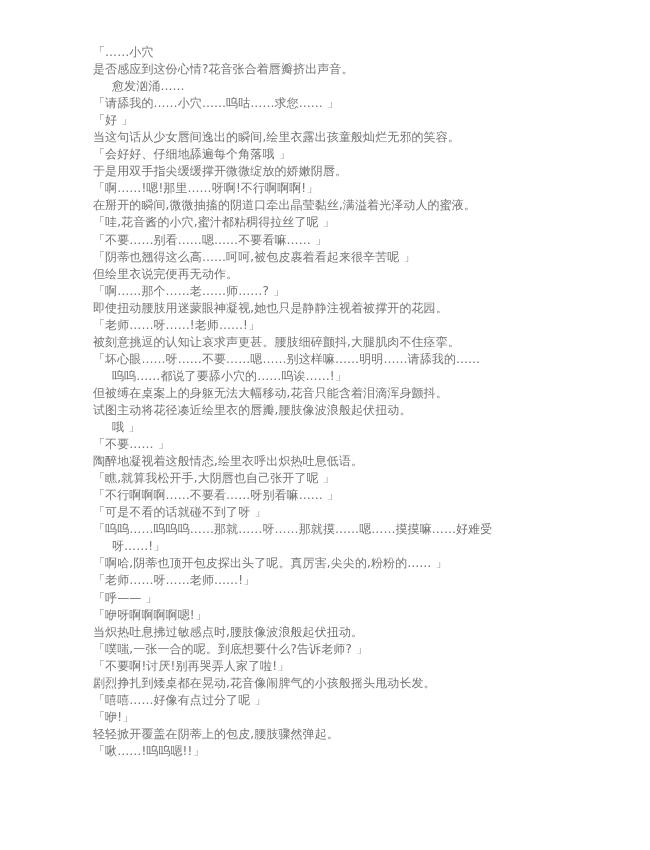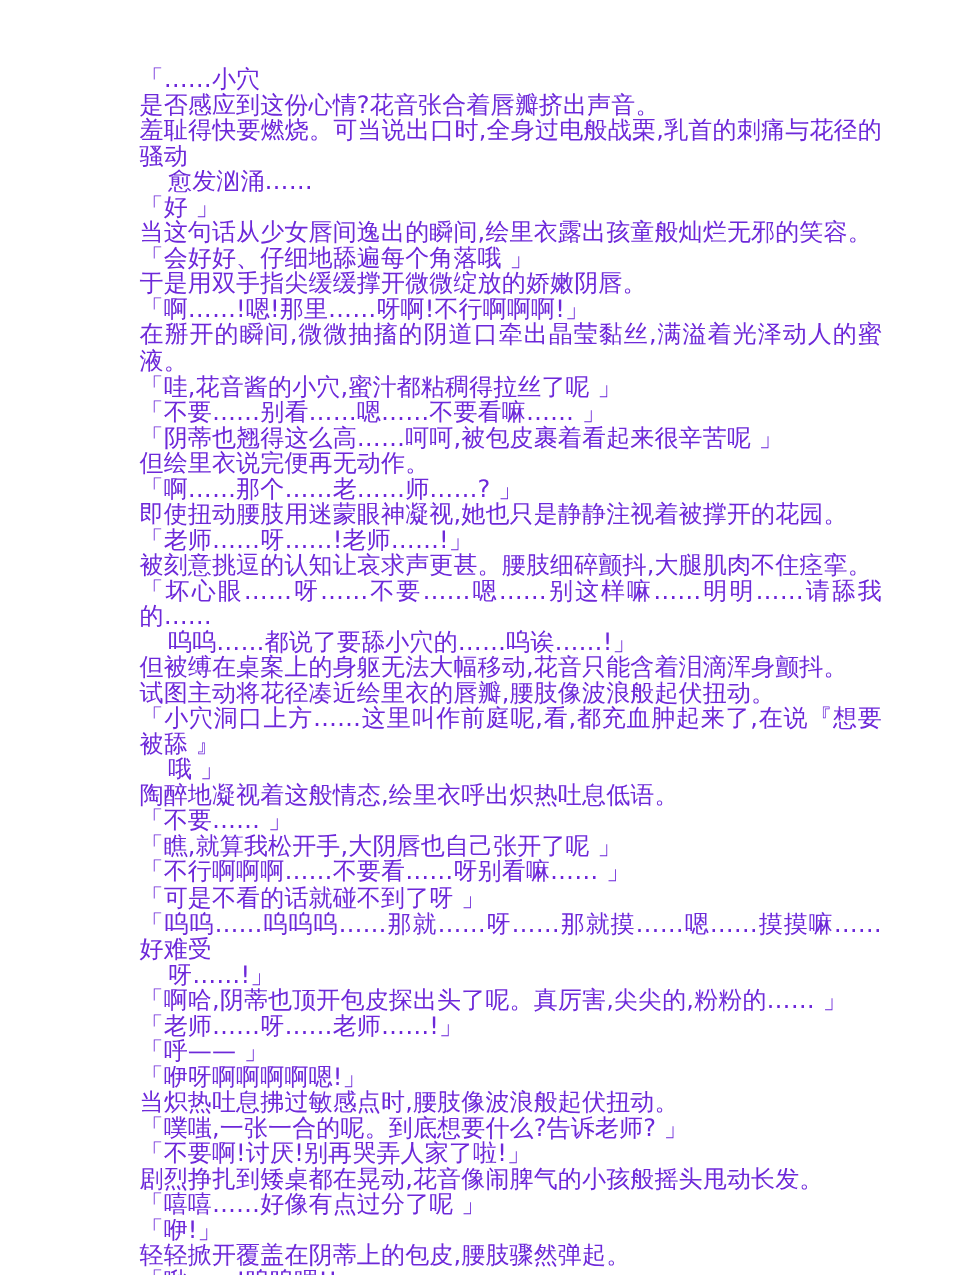--- a/index.html
+++ b/index.html
@@ -15,67 +15,66 @@
     overflow: hidden;
   }
   #page {
     box-sizing: border-box;
     width: 650px;
     height: 850px;
     padding: 44px 62px 10px 80px;
     background: #ffffff;
   }
   .line {
-    font-size: 16px;
+    font-size: 12px;
     line-height: 17.05px;
     letter-spacing: 0.1px;
     white-space: pre-wrap;
     word-break: break-all;
     text-align: justify;
-    color: #6d28d9;
+    color: #737373;
   }
   .indent {
     text-indent: 0;
     padding-left: 13px;
   }
   .plain {
     padding-left: 0;
     margin-left: 32px;
   }
 </style>
 </head>
 <body>
 
 <div id="page">
     <div class="line indent">「……小穴</div>
     <div class="line indent">是否感应到这份心情?花音张合着唇瓣挤出声音。</div>
-    <div class="line indent">羞耻得快要燃烧。可当说出口时,全身过电般战栗,乳首的刺痛与花径的骚动</div>
     <div class="line plain">愈发汹涌……</div>
+    <div class="line indent">「请舔我的……小穴……呜咕……求您…… 」</div>
     <div class="line indent">「好 」</div>
     <div class="line indent">当这句话从少女唇间逸出的瞬间,绘里衣露出孩童般灿烂无邪的笑容。</div>
     <div class="line indent">「会好好、仔细地舔遍每个角落哦 」</div>
     <div class="line indent">于是用双手指尖缓缓撑开微微绽放的娇嫩阴唇。</div>
     <div class="line indent">「啊……!嗯!那里……呀啊!不行啊啊啊!」</div>
     <div class="line indent">在掰开的瞬间,微微抽搐的阴道口牵出晶莹黏丝,满溢着光泽动人的蜜液。</div>
     <div class="line indent">「哇,花音酱的小穴,蜜汁都粘稠得拉丝了呢 」</div>
     <div class="line indent">「不要……别看……嗯……不要看嘛…… 」</div>
     <div class="line indent">「阴蒂也翘得这么高……呵呵,被包皮裹着看起来很辛苦呢 」</div>
     <div class="line indent">但绘里衣说完便再无动作。</div>
     <div class="line indent">「啊……那个……老……师……? 」</div>
     <div class="line indent">即使扭动腰肢用迷蒙眼神凝视,她也只是静静注视着被撑开的花园。</div>
     <div class="line indent">「老师……呀……!老师……!」</div>
     <div class="line indent">被刻意挑逗的认知让哀求声更甚。腰肢细碎颤抖,大腿肌肉不住痉挛。</div>
     <div class="line indent">「坏心眼……呀……不要……嗯……别这样嘛……明明……请舔我的……</div>
     <div class="line plain">呜呜……都说了要舔小穴的……呜诶……!」</div>
     <div class="line indent">但被缚在桌案上的身躯无法大幅移动,花音只能含着泪滴浑身颤抖。</div>
     <div class="line indent">试图主动将花径凑近绘里衣的唇瓣,腰肢像波浪般起伏扭动。</div>
-    <div class="line indent">「小穴洞口上方……这里叫作前庭呢,看,都充血肿起来了,在说『想要被舔 』</div>
     <div class="line plain">哦 」</div>
+    <div class="line indent">「不要…… 」</div>
     <div class="line indent">陶醉地凝视着这般情态,绘里衣呼出炽热吐息低语。</div>
-    <div class="line indent">「不要…… 」</div>
     <div class="line indent">「瞧,就算我松开手,大阴唇也自己张开了呢 」</div>
     <div class="line indent">「不行啊啊啊……不要看……呀别看嘛…… 」</div>
     <div class="line indent">「可是不看的话就碰不到了呀 」</div>
     <div class="line indent">「呜呜……呜呜呜……那就……呀……那就摸……嗯……摸摸嘛……好难受</div>
     <div class="line plain">呀……!」</div>
     <div class="line indent">「啊哈,阴蒂也顶开包皮探出头了呢。真厉害,尖尖的,粉粉的…… 」</div>
     <div class="line indent">「老师……呀……老师……!」</div>
     <div class="line indent">「呼—— 」</div>
     <div class="line indent">「咿呀啊啊啊啊嗯!」</div>
     <div class="line indent">当炽热吐息拂过敏感点时,腰肢像波浪般起伏扭动。</div>

